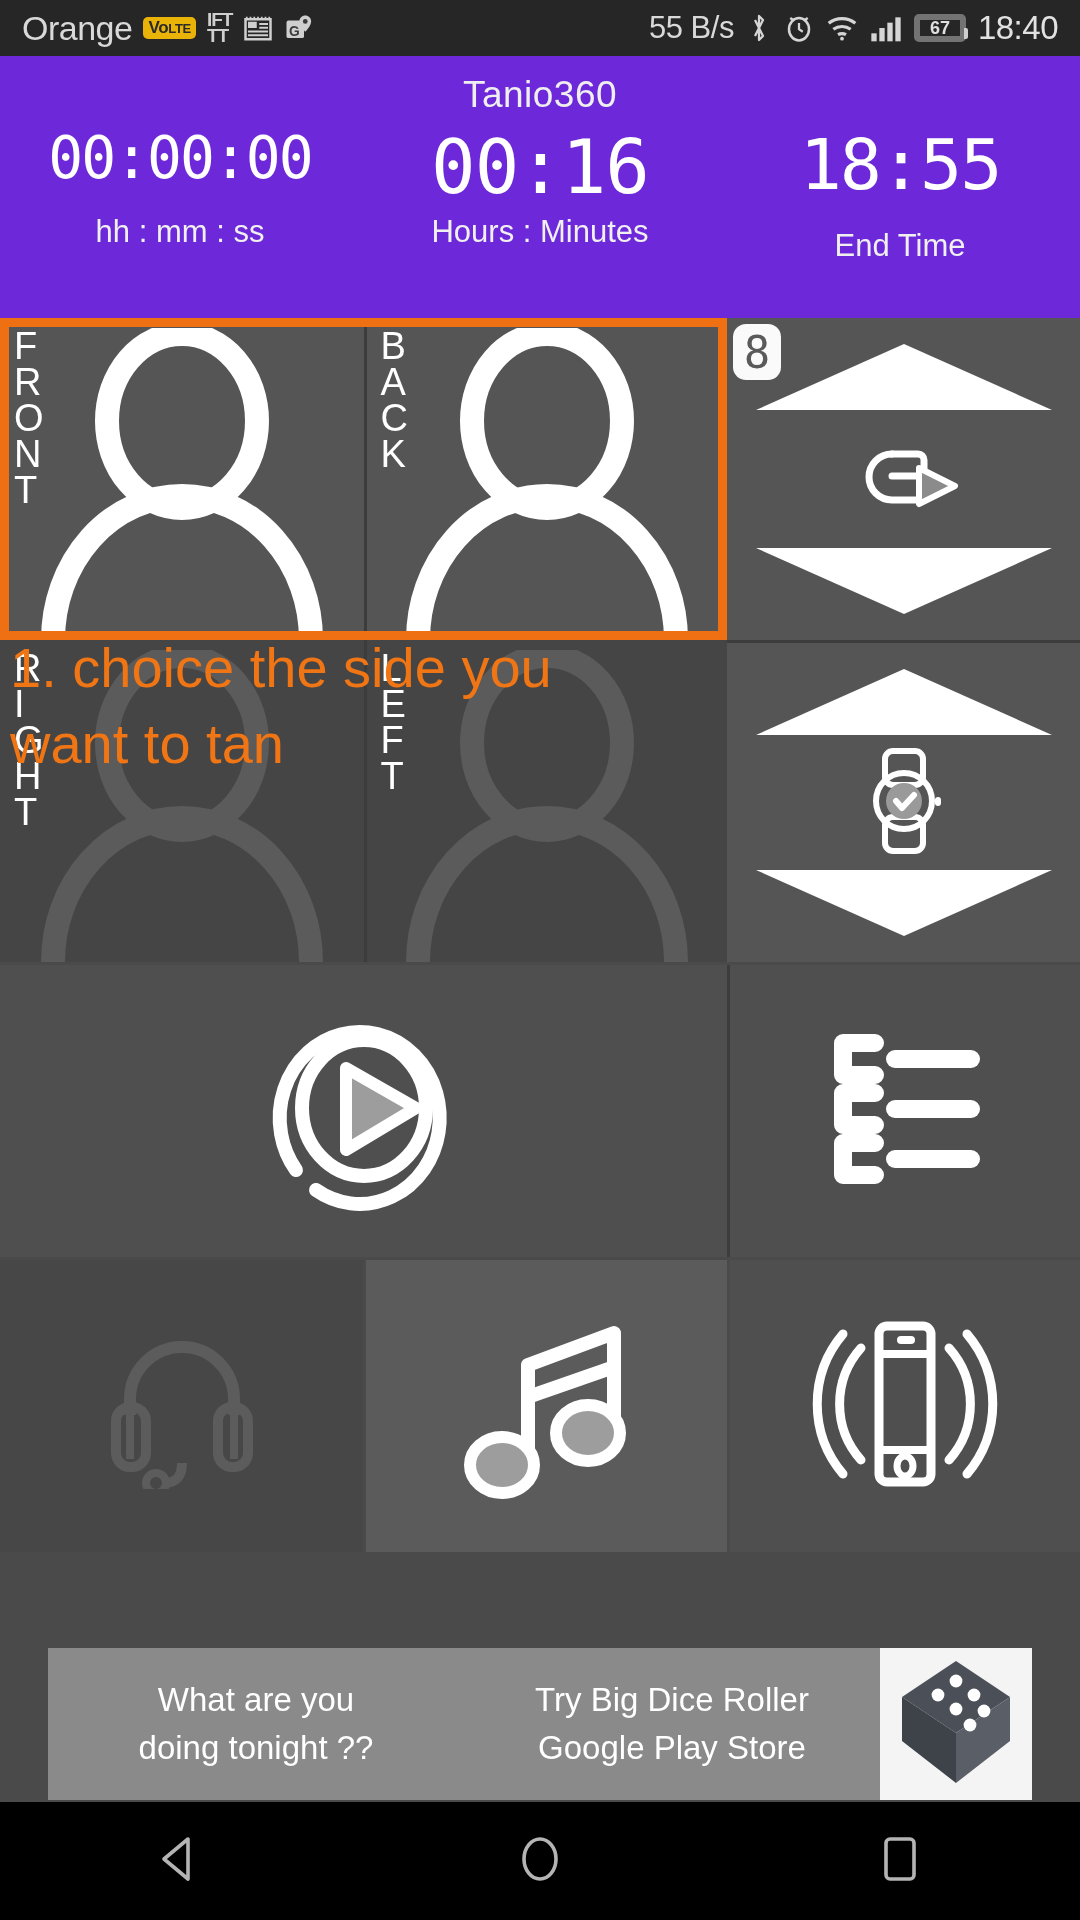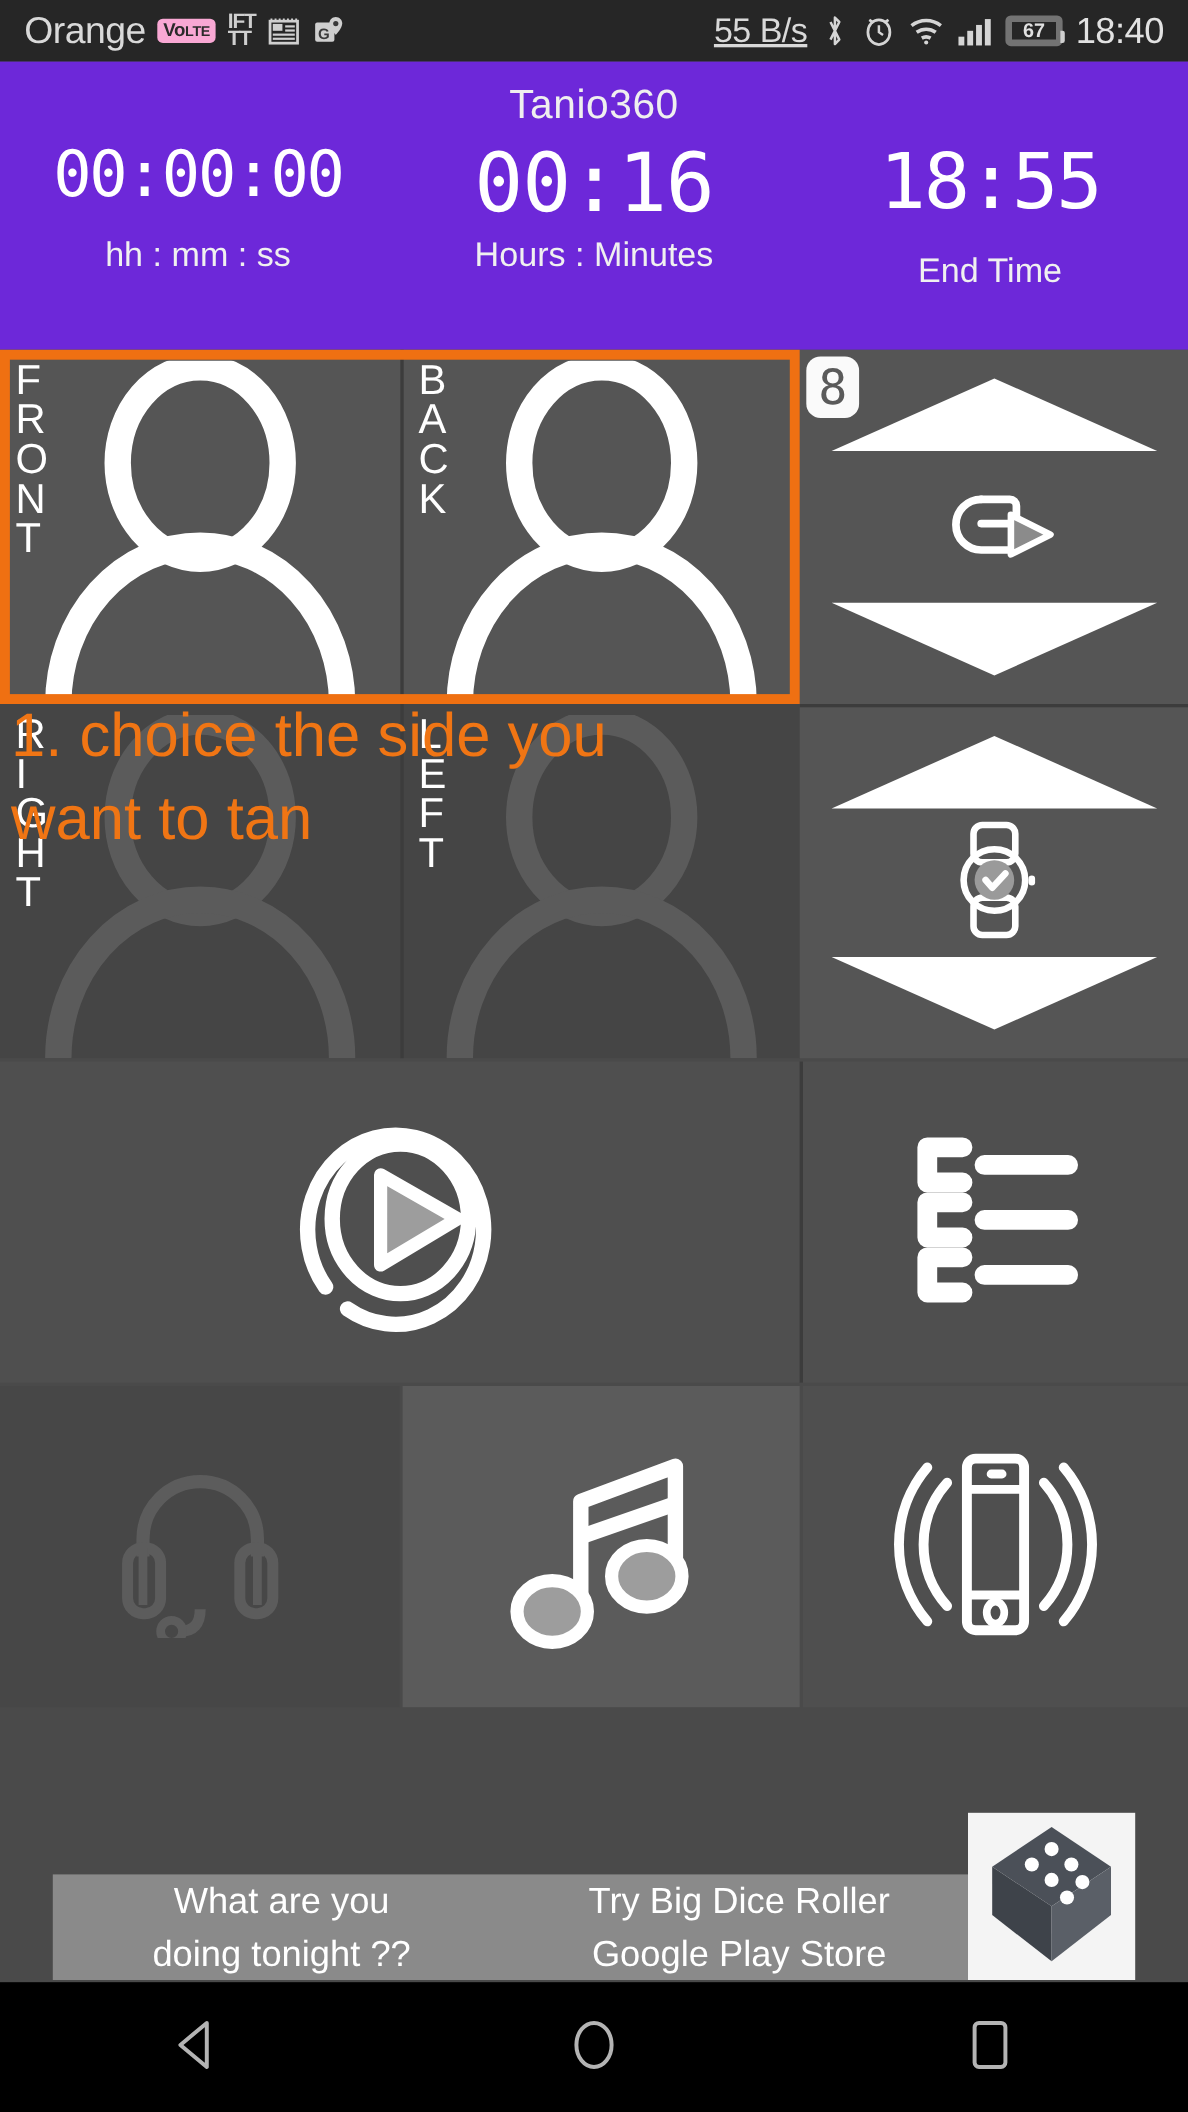--- a/index.html
+++ b/index.html
@@ -16,31 +16,31 @@
     position: absolute; top: 0; left: 0;
     width: 1080px; height: 56px;
     background: #262626;
     display: flex; align-items: center;
     padding: 12px 22px;
     color: #d8d8d8;
   }
   .sb-left { display: flex; align-items: center; gap: 11px; }
   .carrier { font-size: 34px; letter-spacing: -0.5px; color: #d9d9d9; }
   .volte-badge {
-    background: #f9a8d4; color: #2a2a2a;
+    background: #eab308; color: #2a2a2a;
     font-size: 17px; font-weight: bold;
     border-radius: 5px; padding: 2px 5px 3px 5px;
     letter-spacing: -0.3px; line-height: 1;
   }
   .volte-badge .lo { font-size: 13px; }
   .ifttt { display: flex; flex-direction: column; line-height: 0.82;
            font-size: 19px; font-weight: bold; color: #cfcfcf; letter-spacing: -1px; }
   .sb-icon { display: inline-flex; align-items: center; }
   .sb-right { margin-left: auto; display: flex; align-items: center; gap: 12px; }
-  .netspeed { font-size: 31px; color: #d9d9d9; letter-spacing: -0.5px; text-decoration: underline; }
+  .netspeed { font-size: 31px; color: #d9d9d9; letter-spacing: -0.5px; }
   .clock { font-size: 33px; color: #e2e2e2; letter-spacing: -0.5px; }
   .batt {
     position: relative; width: 52px; height: 28px;
     border: 6px solid #737373; border-radius: 5px;
     display: flex; align-items: center; justify-content: center;
     font-size: 18px; color: #e0e0e0; font-weight: bold;
   }
   .batt::after {
     content: ""; position: absolute; right: -8px; top: 8px;
     width: 4px; height: 11px; background: #cfcfcf; border-radius: 0 2px 2px 0;
@@ -120,21 +120,21 @@
   
   .overlay-text {
     position: absolute; left: 10px; top: 630px; width: 640px;
     color: #f07514; font-size: 56px; line-height: 1.35;
     z-index: 20; pointer-events: none;
     font-family: "Liberation Sans", sans-serif;
   }
 
   
   .adwrap { position: absolute; left: 48px; top: 1648px;
-            width: 984px; height: 152px; display: flex; align-items: flex-end; }
+            width: 984px; height: 152px; display: flex; }
   .adbody { flex: 1; background: #8a8a8a; display: flex; align-items: center; }
   .adcol { flex: 1; text-align: center; color: #ffffff; font-size: 33px; line-height: 1.45; }
   .adicon { width: 152px; height: 152px; background: #f4f4f4;
             display: flex; align-items: center; justify-content: center; }
 
   
   .navbar { position: absolute; left: 0; bottom: 0; width: 1080px; height: 118px;
             background: #000; display: flex; align-items: center;
             justify-content: space-around; }
   .navbtn { width: 120px; height: 118px; display: flex;

